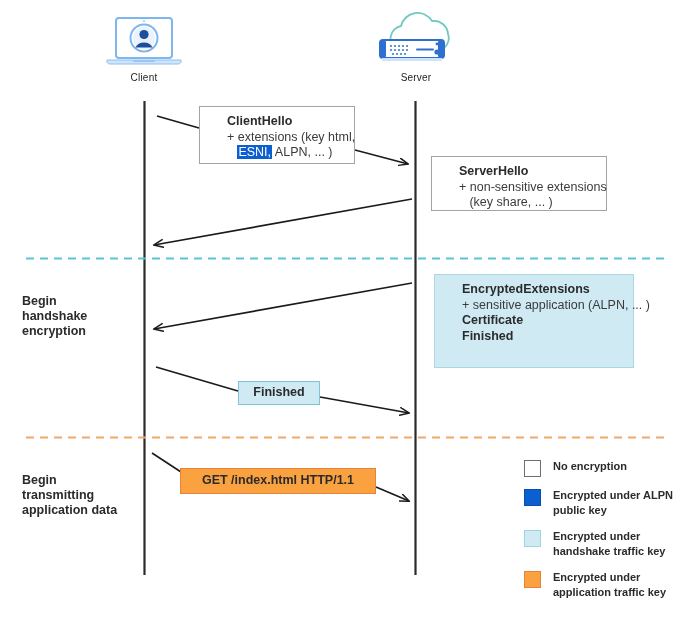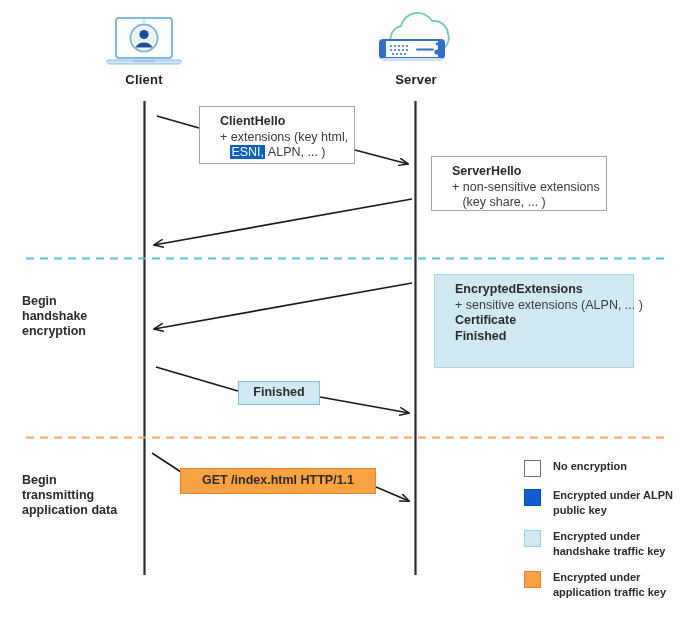--- a/index.html
+++ b/index.html
@@ -23,38 +23,38 @@
     left: 0;
     top: 0;
     width: 692px;
     height: 628px;
     pointer-events: none;
   }
 
   
   .actor-label {
     position: absolute;
-    font-size: 13px;
-    font-weight: bold;
+    font-size: 10px;
+    font-weight: normal;
     color: #1d1d1f;
     text-align: center;
     letter-spacing: .2px;
   }
   .actor-icon {
     position: absolute;
   }
 
   
   .msgbox {
     position: absolute;
     box-sizing: border-box;
     font-size: 12.5px;
     line-height: 15.5px;
     color: #3b3b3d;
-    padding: 7px 9px 8px 20px;
+    padding: 7px 9px 8px 27px;
   }
   .msgbox .ttl {
     font-weight: bold;
     color: #2b2b2d;
     display: block;
   }
   .msgbox .ln {
     display: block;
     white-space: pre;
   }
@@ -248,21 +248,21 @@
   </div>
 
   <div class="msgbox" id="box-serverhello">
     <span class="ttl">ServerHello</span>
     <span class="ln">+ non-sensitive extensions</span>
     <span class="ln">   (key share, ... )</span>
   </div>
 
   <div class="msgbox" id="box-encext">
     <span class="ttl">EncryptedExtensions</span>
-    <span class="ln">+ sensitive extensions (ALPN, ... )</span>
+    <span class="ln">+ sensitive application (ALPN, ... )</span>
     <span class="ln bold">Certificate</span>
     <span class="ln bold">Finished</span>
   </div>
 
   <div class="msgbox" id="box-finished">Finished</div>
 
   <div class="msgbox" id="box-get">GET /index.html HTTP/1.1</div>
 
   <div class="phase-note" id="phase-handshake" style="white-space:pre-line;">Begin
 handshake

